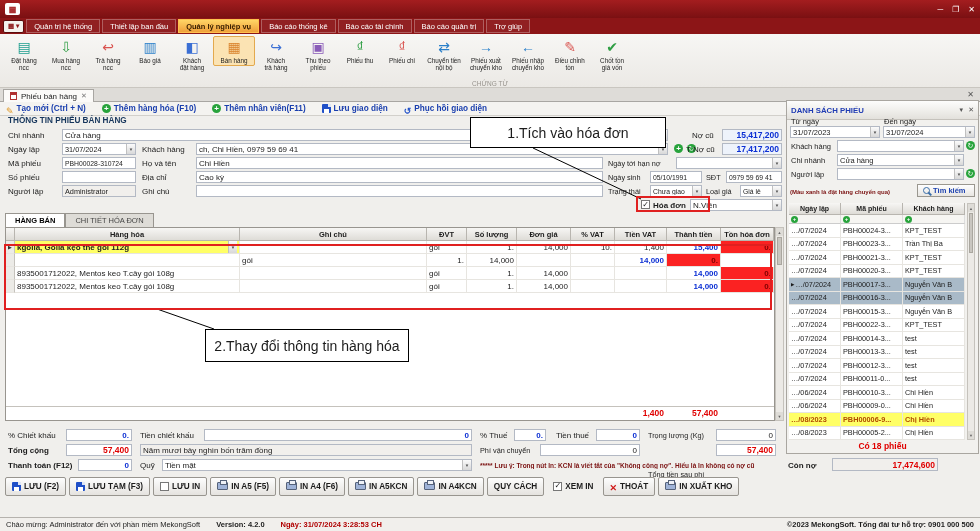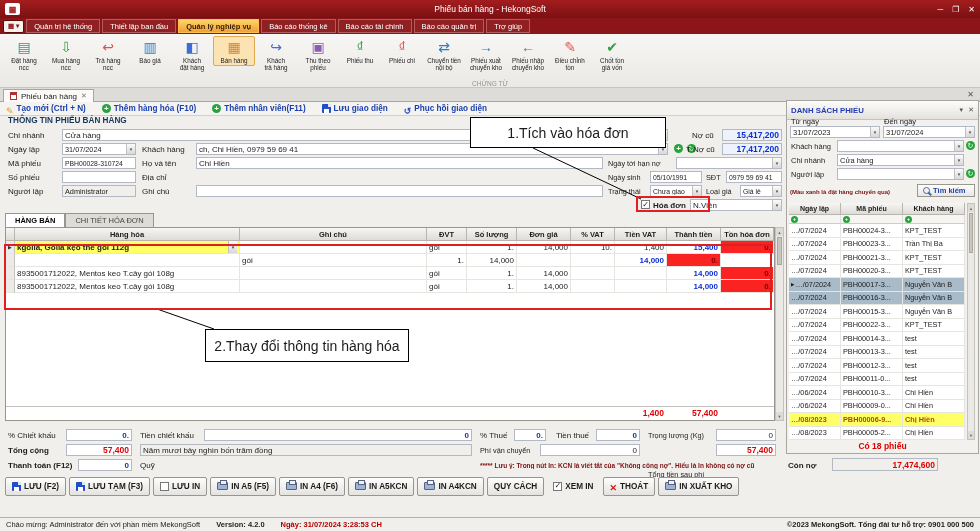--- a/index.html
+++ b/index.html
@@ -162,21 +162,20 @@
   .red-rect { position:absolute; border:2px solid #e02020; z-index:25; pointer-events:none; }
   #anno-lines { position:absolute; left:0; top:0; width:980px; height:531px; z-index:24; pointer-events:none; }
 </style>
 </head>
 <body>
 
 <div id="app">
 
   <div id="titlebar">
     <div class="tb-appicon">▦</div>
-    <div class="tb-title">Phiếu bán hàng - HekongSoft</div>
     <div class="tb-btns">
       <span class="tb-btn">─</span>
       <span class="tb-btn">❐</span>
       <span class="tb-btn">✕</span>
     </div>
   </div>
 
   <div id="menubar">
     <div class="app-button">▦ ▾</div>
     <div id="menubar-tabs" style="display:flex;gap:2px;">
@@ -342,20 +341,23 @@
   <div class="fld" style="left:676px;top:157px;width:106px;">
     <span class="val"></span>
       <span class="dd"></span>
   </div>
 
   <div class="lbl" style="left:8px;top:171px;width:52px;">Số phiếu</div>
   <div class="fld" style="left:62px;top:171px;width:74px;">
     <span class="val"></span>
   </div>
   <div class="lbl" style="left:142px;top:171px;width:52px;">Địa chỉ</div>
+  <div class="fld" style="left:196px;top:171px;width:407px;">
+    <span class="val">Cao kỳ</span>
+  </div>
   <div class="lbl" style="left:608px;top:171px;width:40px;font-size:7.3px;">Ngày sinh</div>
   <div class="fld" style="left:650px;top:171px;width:52px;">
     <span class="val" style="font-size:6.8px;">05/10/1991</span>
   </div>
   <div class="lbl" style="left:706px;top:171px;width:20px;font-size:7.3px;">SĐT</div>
   <div class="fld" style="left:726px;top:171px;width:56px;">
     <span class="val" style="font-size:6.8px;">0979 59 69 41</span>
   </div>
 
   <div class="lbl" style="left:8px;top:185px;width:52px;">Người lập</div>
@@ -512,20 +514,24 @@
   <div class="lbl" style="left:648px;top:444px;width:66px;font-size:7.3px;margin-top:24px;">Tổng tiền sau phí</div>
   <div class="fld redmoney" style="left:716px;top:444px;width:60px;">
       <span class="val">57,400</span>
     </div>
 
   <div class="lbl b" style="left:8px;top:459px;width:68px;">Thanh toán (F12)</div>
   <div class="fld blueval" style="left:78px;top:459px;width:54px;">
       <span class="val">0</span>
     </div>
   <div class="lbl" style="left:140px;top:459px;width:20px;">Quỹ</div>
+  <div class="fld" style="left:162px;top:459px;width:310px;">
+    <span class="val">Tiền mặt</span>
+      <span class="dd"></span>
+  </div>
   <div class="note-red" style="left:480px;top:462px;width:298px;">***** Lưu ý: Trong nút In: KCN là viết tắt của "Không công nợ". Hiểu là In không có nợ cũ</div>
   <div class="lbl b" style="left:788px;top:459px;width:42px;">Còn nợ</div>
   <div class="fld redmoney gray" style="left:832px;top:458px;width:106px;height:13px;">
       <span class="val">17,474,600</span>
     </div>
 
   <div id="side-panel">
     <div id="panel-header">
       <span id="panel-title">DANH SÁCH PHIẾU</span>
       <span class="panel-hicons">

